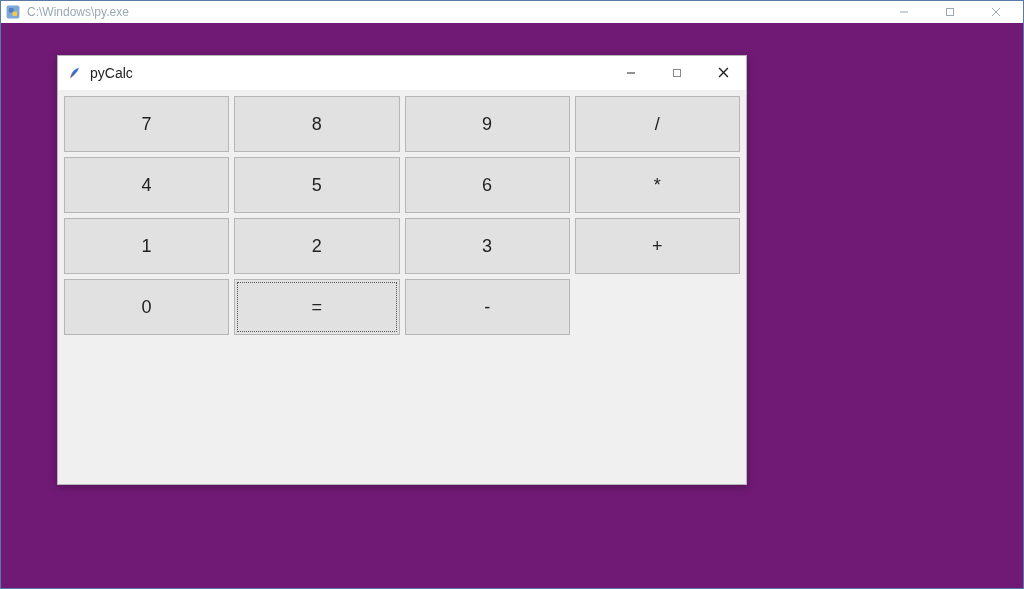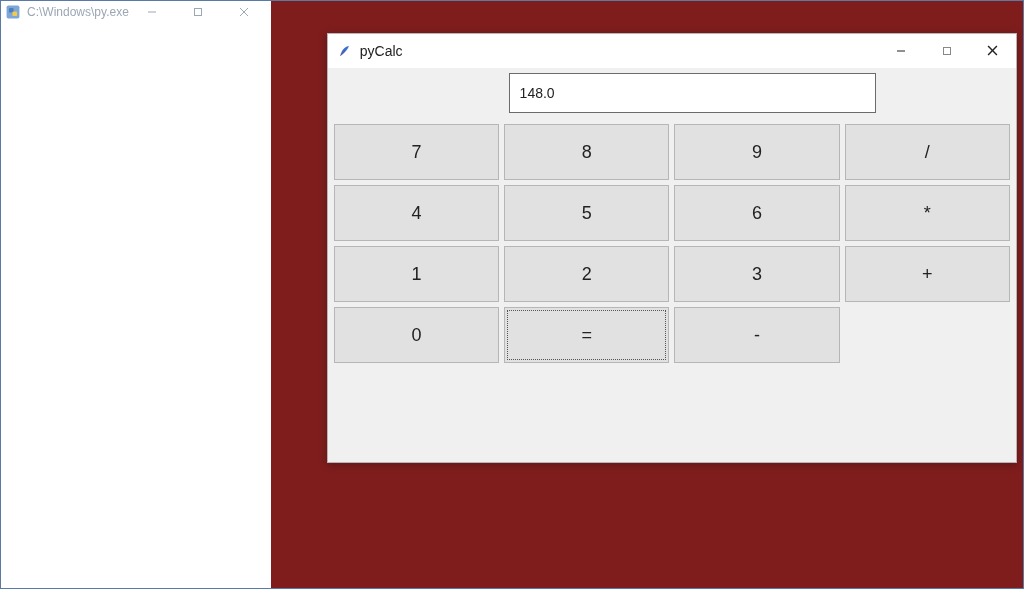--- a/index.html
+++ b/index.html
@@ -12,21 +12,21 @@
       height: 589px;
       font-family: "Segoe UI", Tahoma, sans-serif;
       overflow: hidden;
     }
     
     .outer-window {
       width: 1024px;
       height: 589px;
       background: #ffffff;
       display: flex;
-      flex-direction: row;
+      flex-direction: column;
       border: 1px solid #5a7aa6;
     }
     .outer-titlebar {
       display: flex;
       align-items: center;
       height: 22px;
       padding: 0 4px 0 4px;
       background: #ffffff;
       color: #9aa7b4;
       font-size: 12px;
@@ -40,21 +40,21 @@
       width: 46px;
       height: 22px;
       color: #9aa7b4;
       display: flex;
       align-items: center;
       justify-content: center;
       font-size: 12px;
     }
     .outer-body {
       flex: 1 1 auto;
-      background: #7f1d1d;
+      background: #701a75;
       position: relative;
     }
 
     
     .inner-window {
       position: absolute;
       left: 56px;
       top: 32px;
       width: 690px;
       height: 430px;
@@ -197,23 +197,20 @@
         </div>
         <div class="inner-winbtn">
           <svg width="11" height="11" viewBox="0 0 10 10">
             <line x1="1" y1="1" x2="9" y2="9" stroke="#222" stroke-width="1.3"></line>
             <line x1="9" y1="1" x2="1" y2="9" stroke="#222" stroke-width="1.3"></line>
           </svg>
         </div>
       </div>
 
       <div class="calc-body">
-        <div class="display-row">
-          <div class="display-cell">148.0</div>
-        </div>
         <div class="button-grid">
           <div class="calc-btn">7</div>
           <div class="calc-btn">8</div>
           <div class="calc-btn">9</div>
           <div class="calc-btn">/</div>
 
           <div class="calc-btn">4</div>
           <div class="calc-btn">5</div>
           <div class="calc-btn">6</div>
           <div class="calc-btn">*</div>

